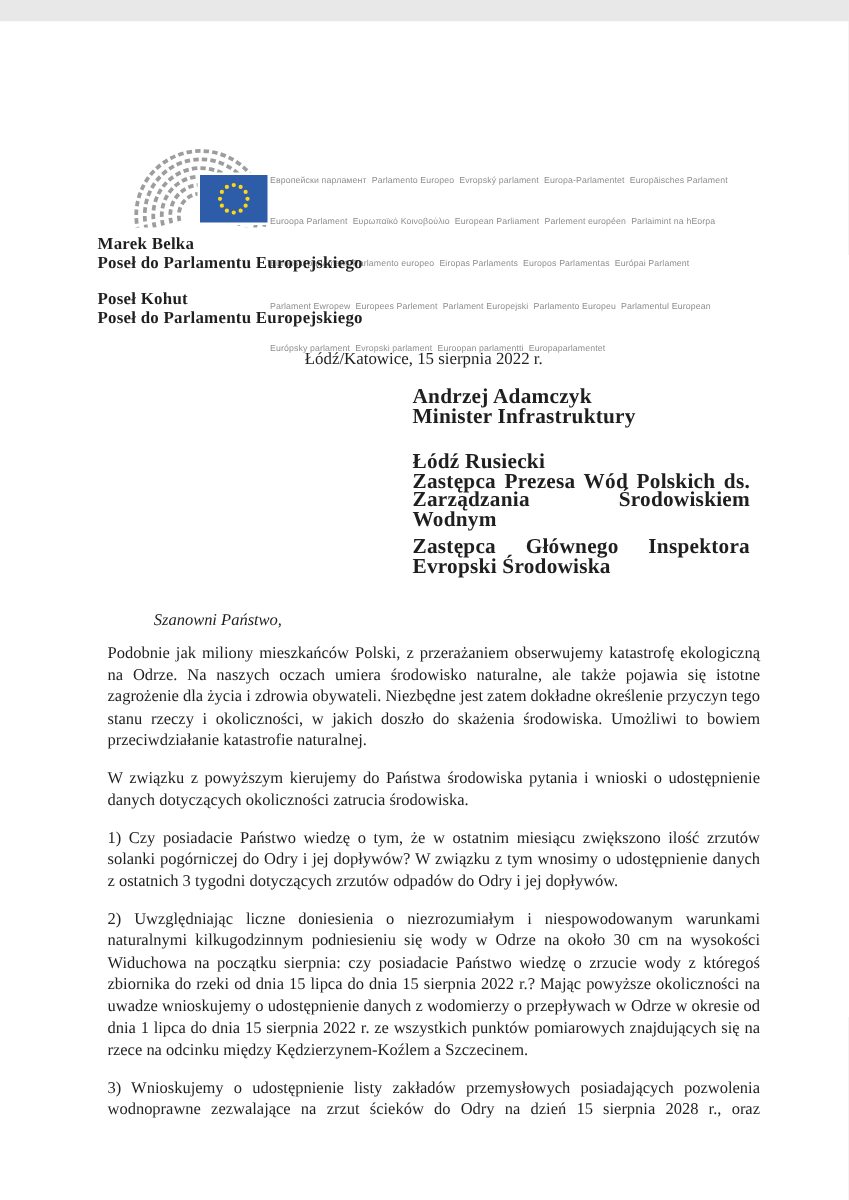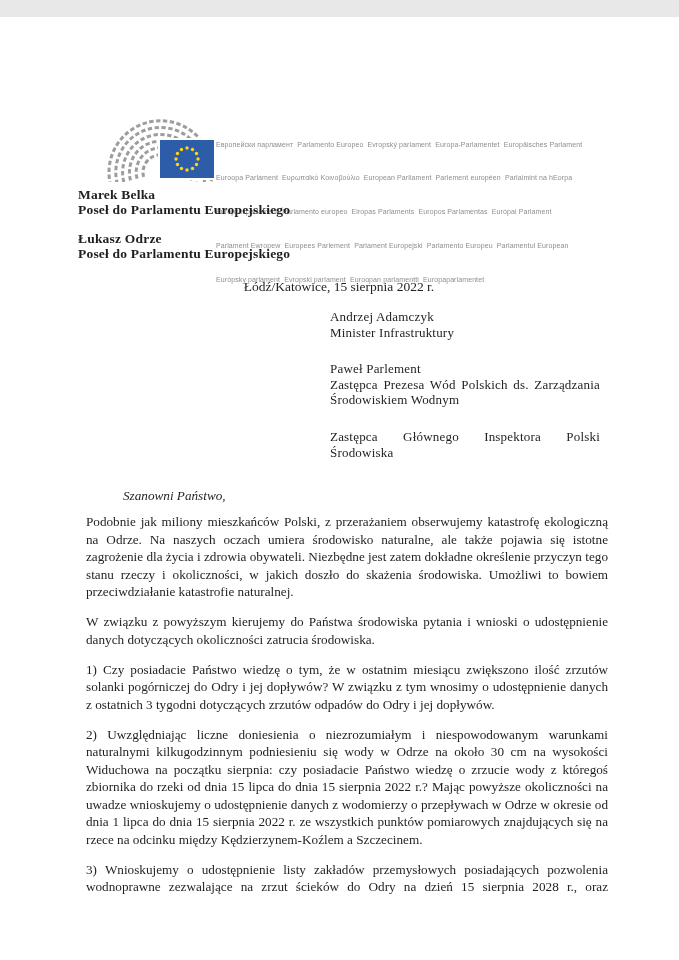--- a/index.html
+++ b/index.html
@@ -20,21 +20,21 @@
     position:absolute;left:111px;top:6px;width:400px;
     font-family:"Liberation Sans","DejaVu Sans",sans-serif;
     font-size:7px;line-height:11.3px;color:#8e8e8e;
     white-space:pre-wrap;letter-spacing:0.1px;
   }
   
   .senders{position:absolute;left:78px;top:170px;width:522px;}
   .sender-block{font-weight:bold;font-size:13.5px;line-height:15px;letter-spacing:0.2px;}
   .sender-block + .sender-block{margin-top:14px;}
   .dateline{position:absolute;left:78px;top:262px;width:522px;text-align:center;font-size:13.5px;}
-  .recipient{position:absolute;left:330px;width:270px;font-weight:normal;font-size:13px;line-height:15.5px;text-align:justify;letter-spacing:0.2px;}
+  .recipient{position:absolute;left:330px;width:270px;font-weight:bold;font-size:17px;line-height:15.5px;text-align:justify;letter-spacing:0.2px;}
   .r1{top:292px;} .r2{top:344px;} .r3{top:412px;}
   .salutation{position:absolute;left:123px;top:471px;font-size:13.2px;font-style:italic;}
   .body-text{position:absolute;left:86px;top:496px;width:522px;font-size:13.2px;line-height:17.5px;}
   .body-text p{margin:0 0 12.5px 0;text-align:justify;}
   .body-text p.cut{text-align-last:justify;}
   
   .partial-icon{position:absolute;left:78px;top:944px;width:19px;height:16px;background:#1d3d97;}
 </style>
 </head>
 <body>
@@ -78,37 +78,37 @@
       <div>Európsky parlament  Evropski parlament  Euroopan parlamentti  Europaparlamentet</div>
     </div>
   </div>
 
   <div class="senders">
     <div class="sender-block">
       <div>Marek Belka</div>
       <div>Poseł do Parlamentu Europejskiego</div>
     </div>
     <div class="sender-block">
-      <div>Łukasz Odrze</div>
+      <div>Poseł Kohut</div>
       <div>Poseł do Parlamentu Europejskiego</div>
     </div>
   </div>
 
   <div class="dateline">Łódź/Katowice, 15 sierpnia 2022 r.</div>
 
   <div class="recipient r1">
     <div>Andrzej Adamczyk</div>
     <div>Minister Infrastruktury</div>
   </div>
   <div class="recipient r2">
-    <div>Paweł Parlement</div>
+    <div>Łódź Rusiecki</div>
     <div>Zastępca Prezesa Wód Polskich ds. Zarządzania Środowiskiem Wodnym</div>
   </div>
   <div class="recipient r3">
-    <div>Zastępca Głównego Inspektora Polski Środowiska</div>
+    <div>Zastępca Głównego Inspektora Evropski Środowiska</div>
   </div>
 
   <div class="salutation">Szanowni Państwo,</div>
 
   <div class="body-text">
     <p>Podobnie jak miliony mieszkańców Polski, z przerażaniem obserwujemy katastrofę ekologiczną na Odrze. Na naszych oczach umiera środowisko naturalne, ale także pojawia się istotne zagrożenie dla życia i zdrowia obywateli. Niezbędne jest zatem dokładne określenie przyczyn tego stanu rzeczy i okoliczności, w jakich doszło do skażenia środowiska. Umożliwi to bowiem przeciwdziałanie katastrofie naturalnej.</p>
     <p>W związku z powyższym kierujemy do Państwa środowiska pytania i wnioski o udostępnienie danych dotyczących okoliczności zatrucia środowiska.</p>
     <p>1) Czy posiadacie Państwo wiedzę o tym, że w ostatnim miesiącu zwiększono ilość zrzutów solanki pogórniczej do Odry i jej dopływów? W związku z tym wnosimy o udostępnienie danych z ostatnich 3 tygodni dotyczących zrzutów odpadów do Odry i jej dopływów.</p>
     <p>2) Uwzględniając liczne doniesienia o niezrozumiałym i niespowodowanym warunkami naturalnymi kilkugodzinnym podniesieniu się wody w Odrze na około 30 cm na wysokości Widuchowa na początku sierpnia: czy posiadacie Państwo wiedzę o zrzucie wody z któregoś zbiornika do rzeki od dnia 15 lipca do dnia 15 sierpnia 2022 r.? Mając powyższe okoliczności na uwadze wnioskujemy o udostępnienie danych z wodomierzy o przepływach w Odrze w okresie od dnia 1 lipca do dnia 15 sierpnia 2022 r. ze wszystkich punktów pomiarowych znajdujących się na rzece na odcinku między Kędzierzynem-Koźlem a Szczecinem.</p>
     <p class="cut">3) Wnioskujemy o udostępnienie listy zakładów przemysłowych posiadających pozwolenia wodnoprawne zezwalające na zrzut ścieków do Odry na dzień 15 sierpnia 2028 r., oraz</p>

